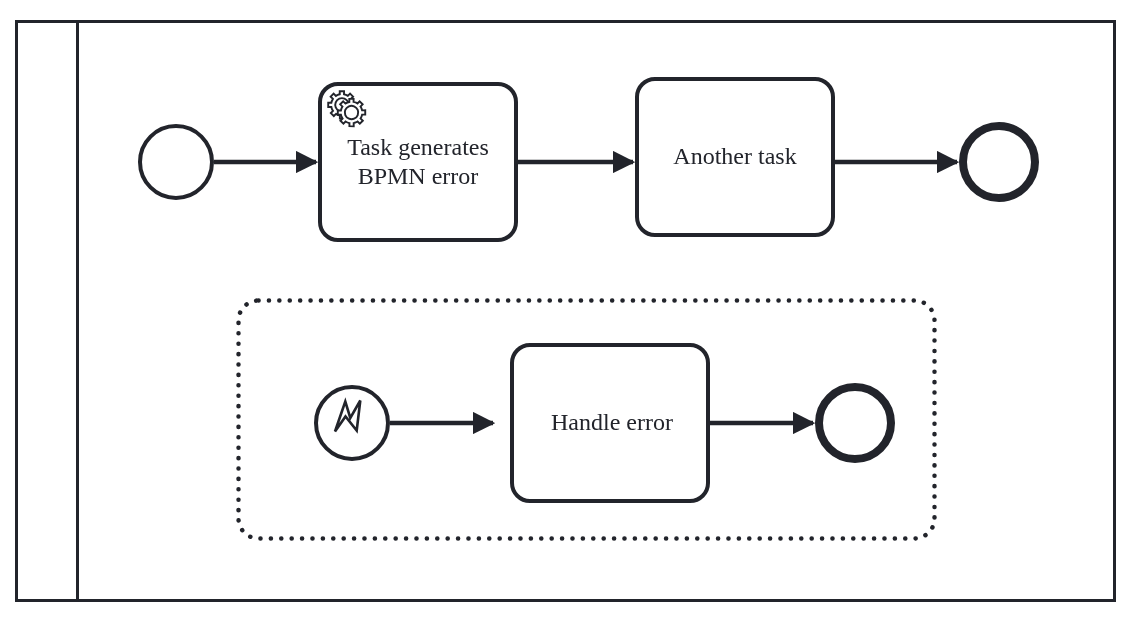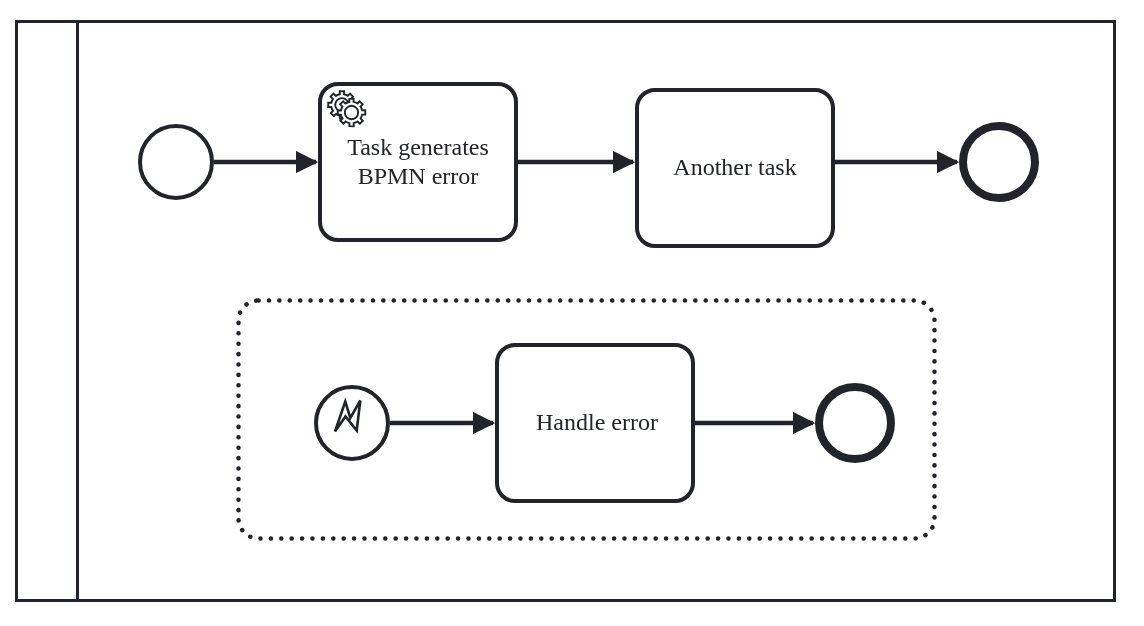--- a/index.html
+++ b/index.html
@@ -59,22 +59,22 @@
     display: flex;
     align-items: center;
     justify-content: center;
     text-align: center;
     font-size: 24px;
     line-height: 1.21;
     color: var(--stroke);
     padding: 0 8px;
   }
   .task-1 { left: 318px; top: 82px; }
-  .task-2 { left: 635px; top: 88px; text-align: right; }
-  .task-3 { left: 495px; top: 343px; padding-left: 12px; }
+  .task-2 { left: 635px; top: 77px; text-align: right; }
+  .task-3 { left: 510px; top: 343px; padding-left: 12px; }
   .task .icon-gears {
     position: absolute;
     left: 3px; top: 4px;
     width: 44px; height: 44px;
   }
   .icon-gears path {
     fill: var(--shape-fill);
     fill-rule: evenodd;
     stroke: var(--stroke);
     stroke-width: 1;

